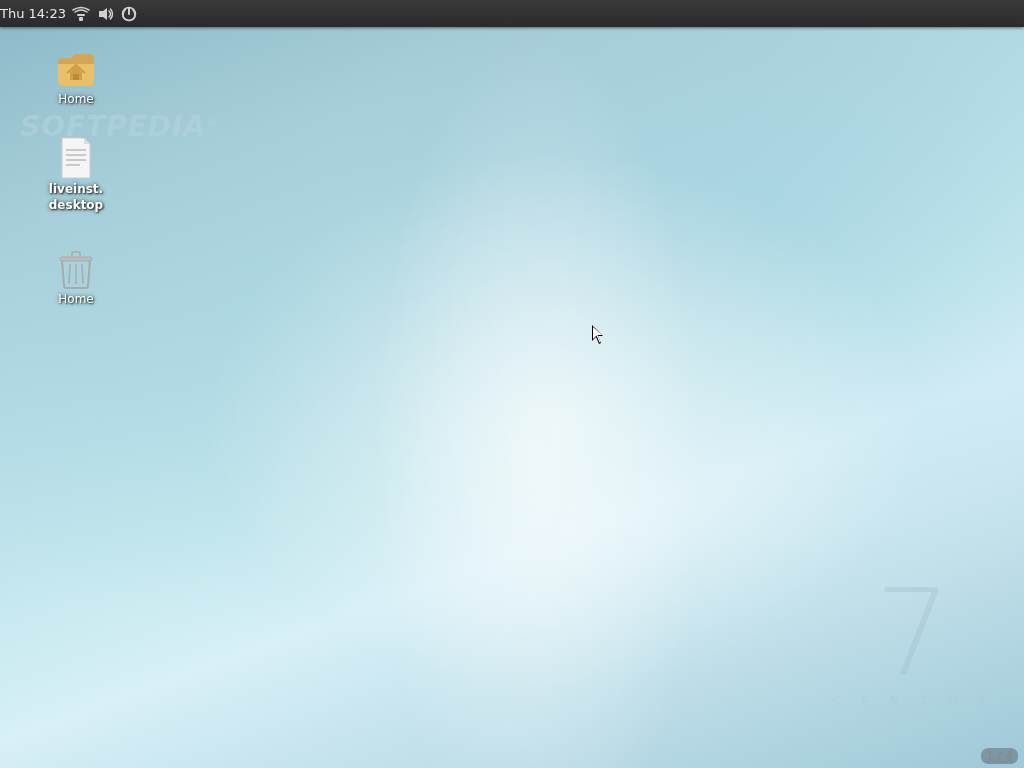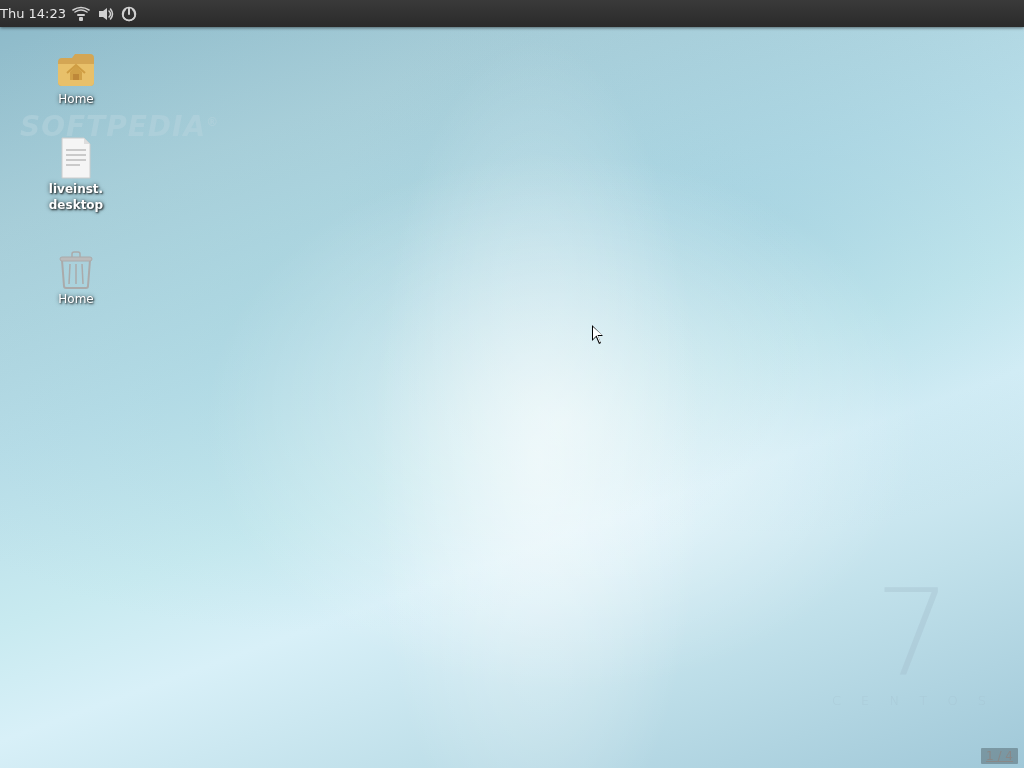--- a/index.html
+++ b/index.html
@@ -190,21 +190,21 @@
 
     
     #workspace-indicator {
       position: absolute;
       bottom: 4px;
       right: 6px;
       color: #888;
       font-size: 12px;
       background: rgba(0,0,0,0.25);
       padding: 1px 5px;
-      border-radius: 1px;
+      border-radius: 7px;
       text-decoration: underline;
     }
 
     
     #cursor {
       position: absolute;
       top: 325px;
       left: 592px;
       width: 12px;
       height: 18px;

